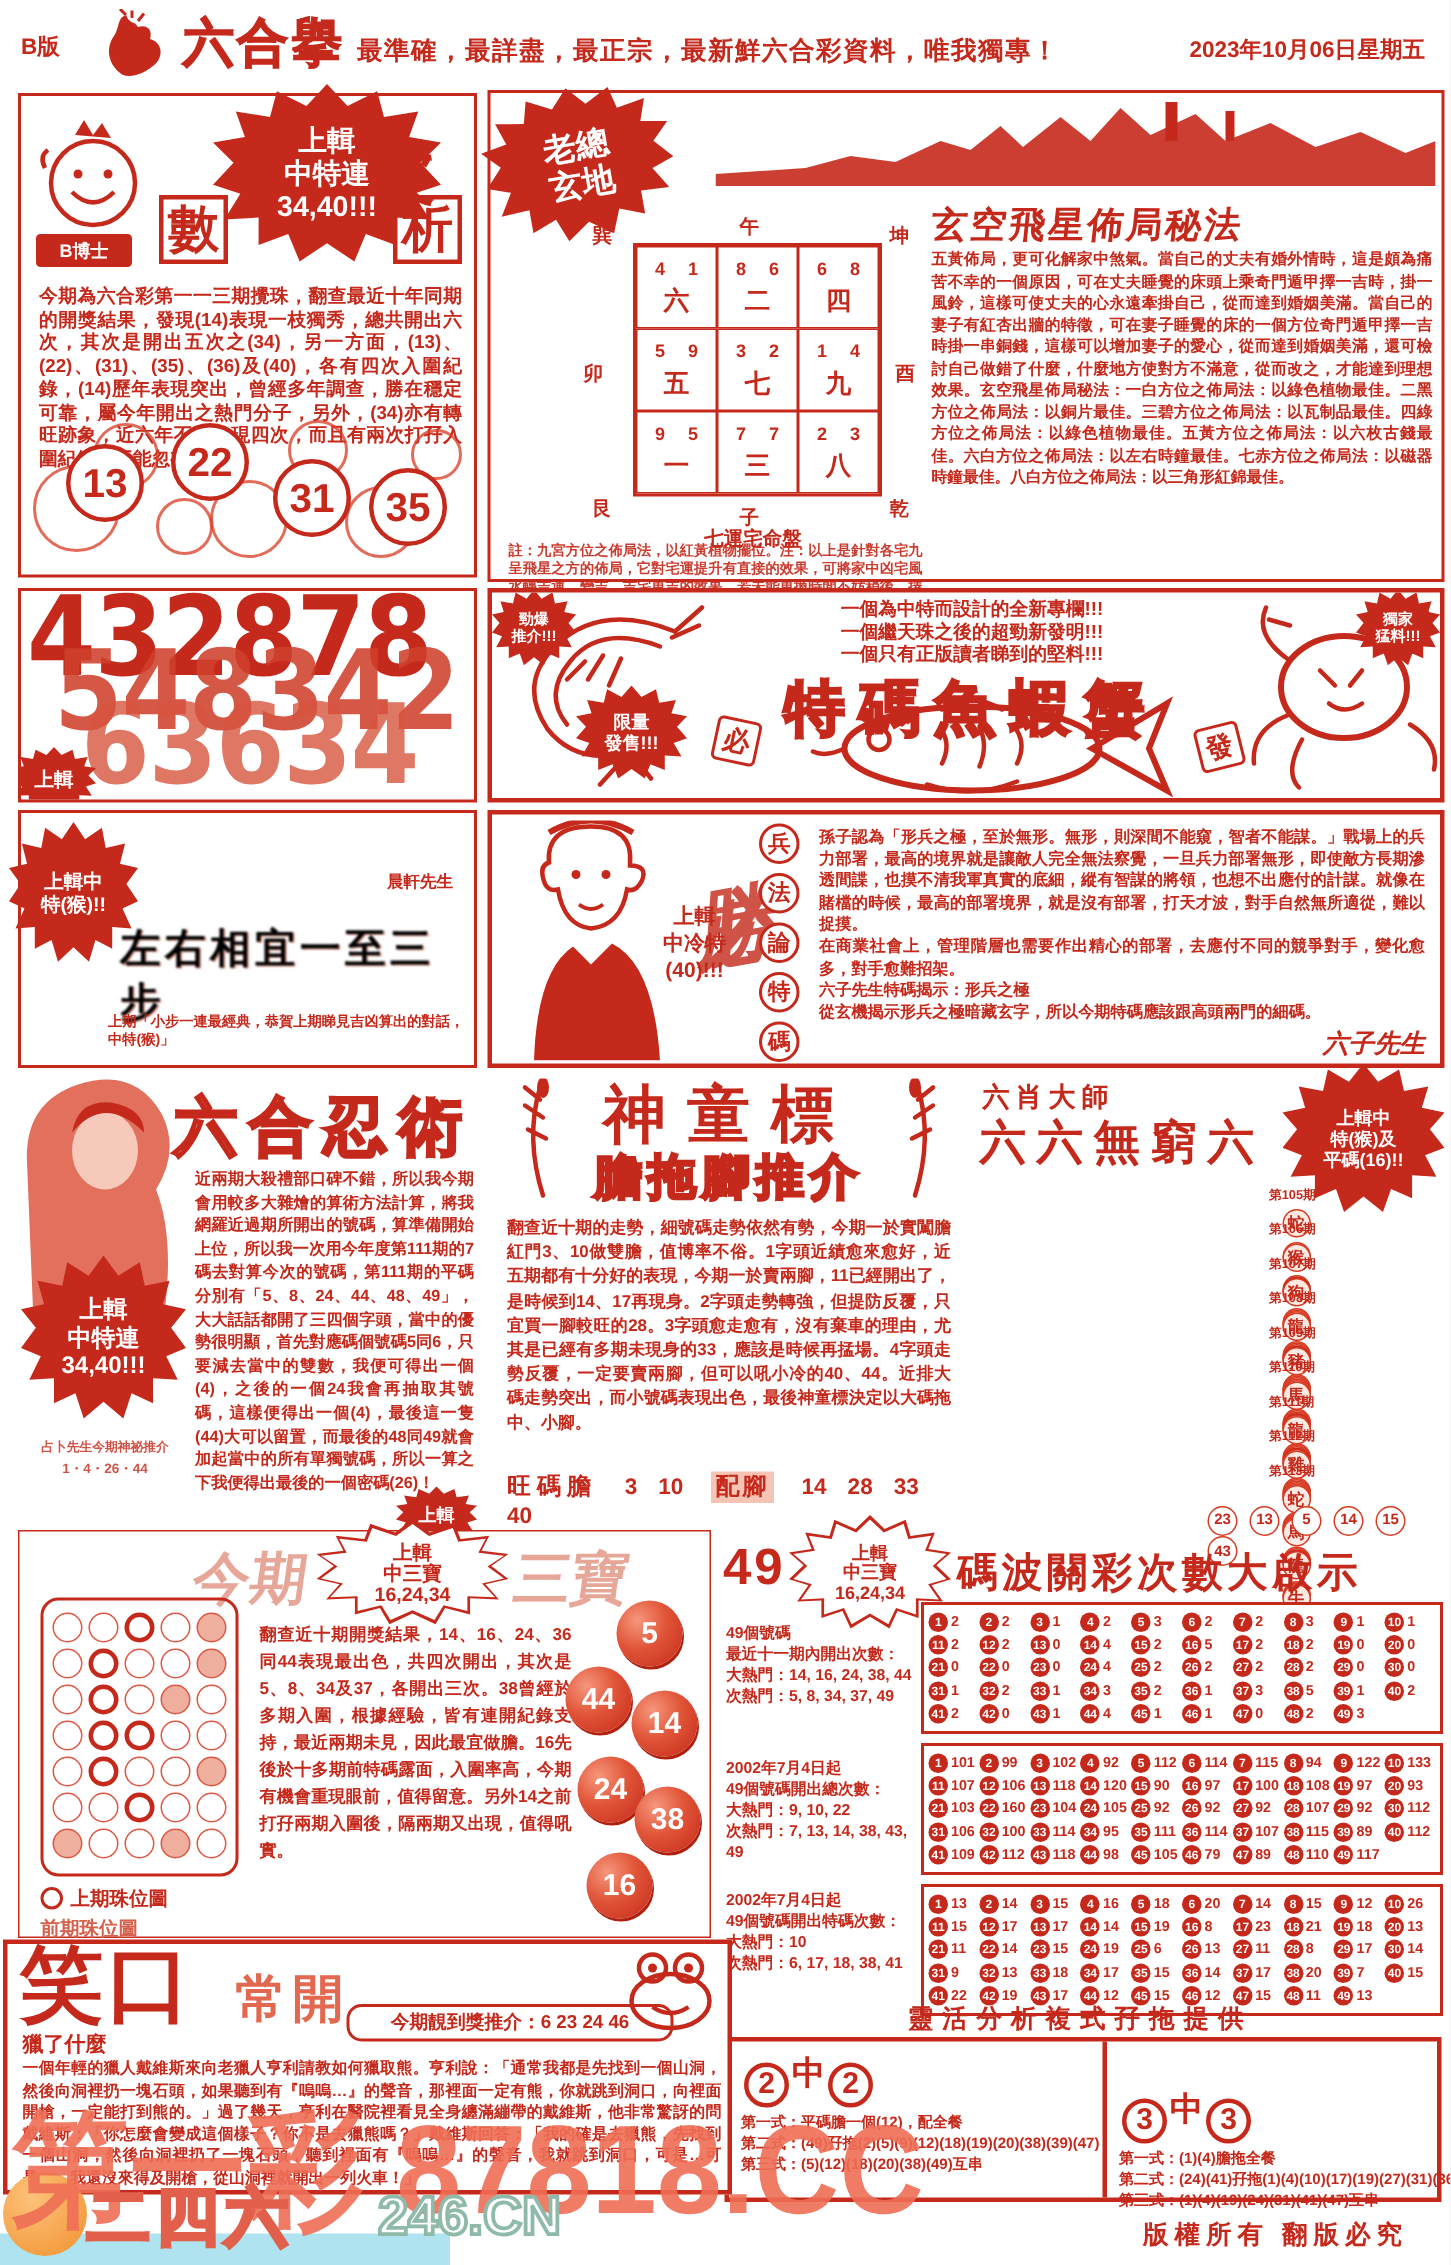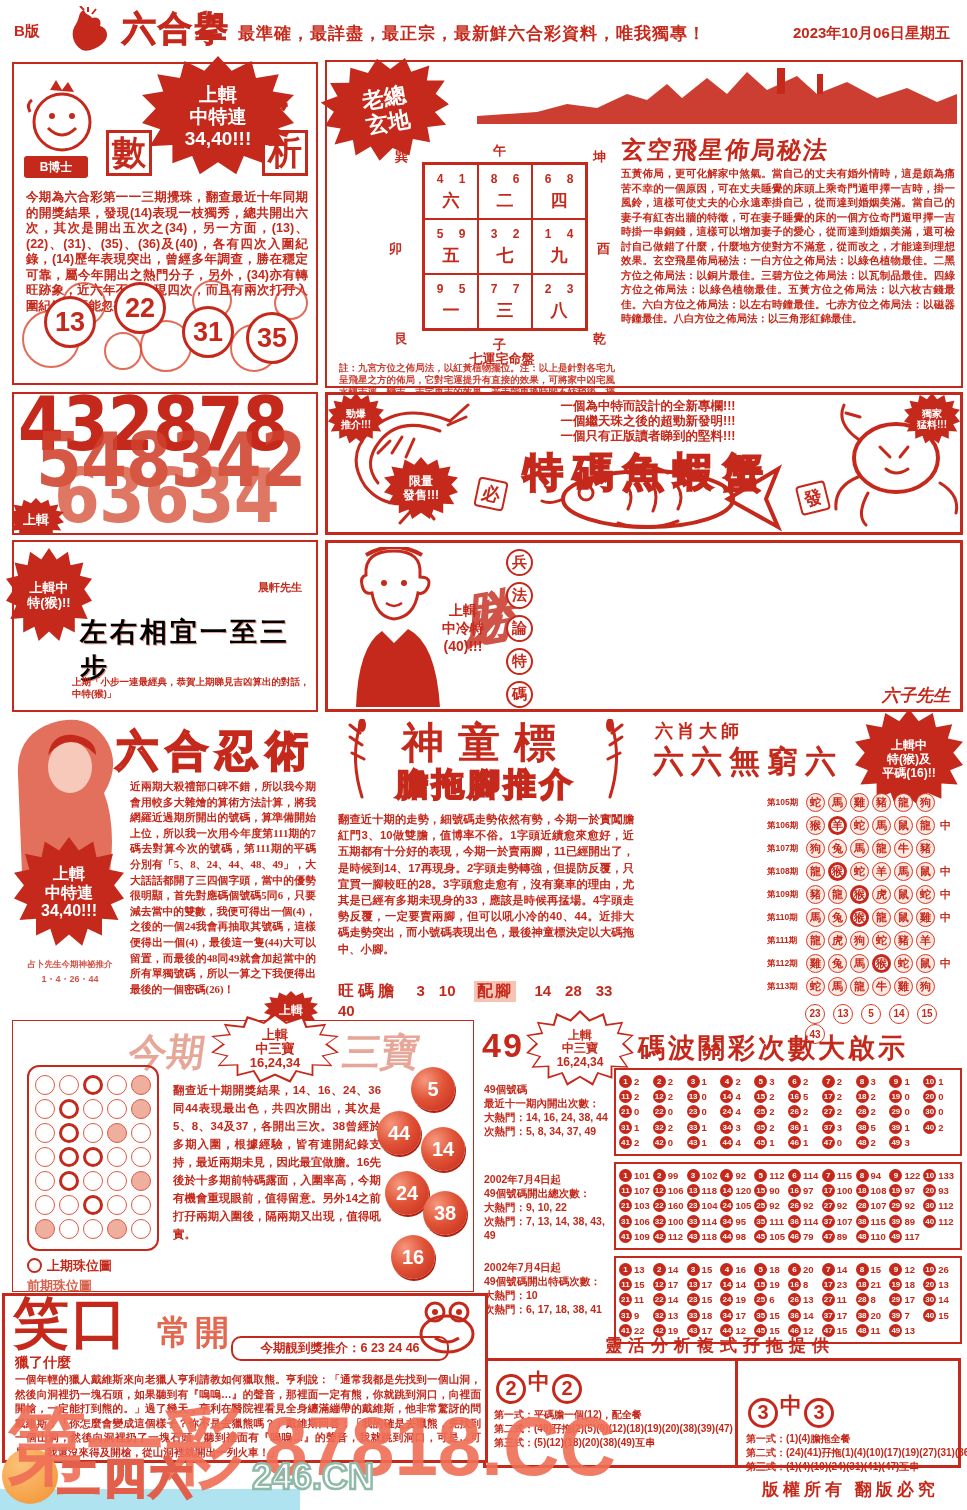--- a/index.html
+++ b/index.html
@@ -40,21 +40,21 @@
 .mstar{font-size:17px;font-weight:bold;margin-top:3px;}
 .cmp{position:absolute;font-size:13px;font-weight:bold;}
 
 .bigrow{position:absolute;font-weight:bold;font-size:66px;letter-spacing:-1px;transform:scaleY(1.12);font-family:"DejaVu Sans",sans-serif;}
 
 .sketch{stroke:var(--red);fill:none;stroke-width:3;stroke-linecap:round;}
 
 .vcol{position:absolute;display:flex;flex-direction:column;gap:6px;}
 .vcirc{width:27px;height:27px;border:2px solid var(--red);border-radius:50%;display:flex;align-items:center;justify-content:center;font-size:15px;font-weight:bold;background:#fff;}
 
-.zrow{display:flex;align-items:center;height:23px;gap:3px;}
+.zrow{display:flex;align-items:center;height:23px;gap:3px;flex-direction:column;}
 .zlabel{width:36px;font-size:8.5px;font-weight:bold;flex:none;}
 .zcirc{width:19px;height:19px;border:1px solid var(--red2);border-radius:50%;background:#fbe9e2;
   display:flex;align-items:center;justify-content:center;font-size:11px;font-weight:bold;flex:none;}
 .zcirc.ring{border:3px solid var(--red);background:#fff;}
 .zhit{font-size:11px;font-weight:bold;margin-left:2px;}
 .znum{width:20px;height:20px;border:1.5px solid var(--red2);border-radius:50%;display:inline-flex;align-items:center;justify-content:center;font-size:10px;font-weight:bold;margin-right:8px;background:#fff;}
 
 .pgrid{position:absolute;border:2px solid var(--red);border-radius:12px;display:flex;flex-wrap:wrap;align-content:flex-start;gap:4px;padding:8px 6px;}
 .pearl{width:20px;height:20px;border:1.5px solid var(--red2);border-radius:50%;opacity:.85;}
 .pearl.ring{border:3px solid var(--red);opacity:1;}
@@ -253,36 +253,40 @@
 中冷特
 (40)!!!</div>
     <div class="abs bold" style="left:126px;top:2px;font-size:54px;font-family:'DejaVu Serif',serif;font-style:italic;transform:rotate(-10deg);opacity:.8;writing-mode:vertical-rl;height:160px;">必勝</div>
     <div class="vcol" style="left:178px;top:6px;" id="war-vtitle">
         <div class="vcirc">兵</div>
         <div class="vcirc">法</div>
         <div class="vcirc">論</div>
         <div class="vcirc">特</div>
         <div class="vcirc">碼</div>
       </div>
+    <div class="abs just pre" style="left:218px;top:8px;width:404px;font-size:10.8px;line-height:14.6px;font-weight:bold;">孫子認為「形兵之極，至於無形。無形，則深間不能窺，智者不能謀。」戰場上的兵力部署，最高的境界就是讓敵人完全無法察覺，一旦兵力部署無形，即使敵方長期滲透間諜，也摸不清我軍真實的底細，縱有智謀的將領，也想不出應付的計謀。就像在賭檔的時候，最高的部署境界，就是沒有部署，打天才波，對手自然無所適從，難以捉摸。
+在商業社會上，管理階層也需要作出精心的部署，去應付不同的競爭對手，變化愈多，對手愈難招架。
+六子先生特碼揭示：形兵之極
+從玄機揭示形兵之極暗藏玄字，所以今期特碼應該跟高頭兩門的細碼。</div>
     <div class="abs bold" style="right:10px;bottom:2px;font-size:17px;font-family:'DejaVu Serif',serif;font-style:italic;text-align:center;">六子先生</div>
   </div>
 
   <div class="abs" style="left:12px;top:715px;width:306px;height:300px;">
     <svg class="abs" style="left:0;top:0;" width="110" height="158" viewBox="0 0 110 158">
       <path d="M10 158 L6 60 Q4 20 40 8 Q78 -4 96 28 Q108 52 92 78 Q104 108 98 158 Z" fill="#dd5741" opacity=".85"></path>
       <ellipse cx="58" cy="52" rx="22" ry="26" fill="#f6c9bb"></ellipse>
       <path d="M36 40 Q58 14 84 40 Q84 24 62 20 Q40 18 36 40 Z" fill="#c5291b"></path>
     </svg>
     <div class="abs stroke" style="left:104px;top:8px;font-size:42px;letter-spacing:8px;">六合忍術</div>
     <div class="burst abs pre" style="left:2px;top:122px;width:110px;height:112px;font-size:16px;">上輯
 中特連
 34,40!!!</div>
     <div class="abs ctr" style="left:6px;top:244px;width:104px;font-size:8.5px;font-weight:bold;opacity:.8;">占卜先生今期神祕推介</div>
     <div class="abs ctr" style="left:6px;top:258px;width:104px;font-size:9px;font-weight:bold;opacity:.8;">1・4・26・44</div>
-    <div class="abs just" style="left:118px;top:64px;width:186px;font-size:10.8px;line-height:15.6px;font-weight:bold;font-family:Liberation Serif, serif;">近兩期大殺禮部口碑不錯，所以我今期會用較多大雜燴的算術方法計算，將我網羅近過期所開出的號碼，算準備開始上位，所以我一次用今年度第111期的7碼去對算今次的號碼，第111期的平碼分別有「5、8、24、44、48、49」，大大話話都開了三四個字頭，當中的優勢很明顯，首先對應碼個號碼5同6，只要減去當中的雙數，我便可得出一個(4)，之後的一個24我會再抽取其號碼，這樣便得出一個(4)，最後這一隻(44)大可以留置，而最後的48同49就會加起當中的所有單獨號碼，所以一算之下我便得出最後的一個密碼(26)！</div>
+    <div class="abs just" style="left:118px;top:64px;width:186px;font-size:10.8px;line-height:15.6px;font-weight:bold;">近兩期大殺禮部口碑不錯，所以我今期會用較多大雜燴的算術方法計算，將我網羅近過期所開出的號碼，算準備開始上位，所以我一次用今年度第111期的7碼去對算今次的號碼，第111期的平碼分別有「5、8、24、44、48、49」，大大話話都開了三四個字頭，當中的優勢很明顯，首先對應碼個號碼5同6，只要減去當中的雙數，我便可得出一個(4)，之後的一個24我會再抽取其號碼，這樣便得出一個(4)，最後這一隻(44)大可以留置，而最後的48同49就會加起當中的所有單獨號碼，所以一算之下我便得出最後的一個密碼(26)！</div>
     <div class="burst abs" style="left:252px;top:276px;width:54px;height:40px;font-size:12px;">上輯</div>
   </div>
 
   <div class="abs" style="left:330px;top:715px;width:312px;height:300px;">
     <svg class="abs" style="left:2px;top:4px;" width="44" height="80" viewBox="0 0 44 80">
       <path class="sketch" d="M30 78 Q18 40 28 6 M28 14 l-10 -8 M30 26 l-12 -8 M32 40 l-12 -6"></path>
       <ellipse cx="30" cy="6" rx="4" ry="7" fill="#c5291b"></ellipse>
     </svg>
     <svg class="abs" style="right:2px;top:4px;transform:scaleX(-1);" width="44" height="80" viewBox="0 0 44 80">
       <path class="sketch" d="M30 78 Q18 40 28 6 M28 14 l-10 -8 M30 26 l-12 -8 M32 40 l-12 -6"></path>

